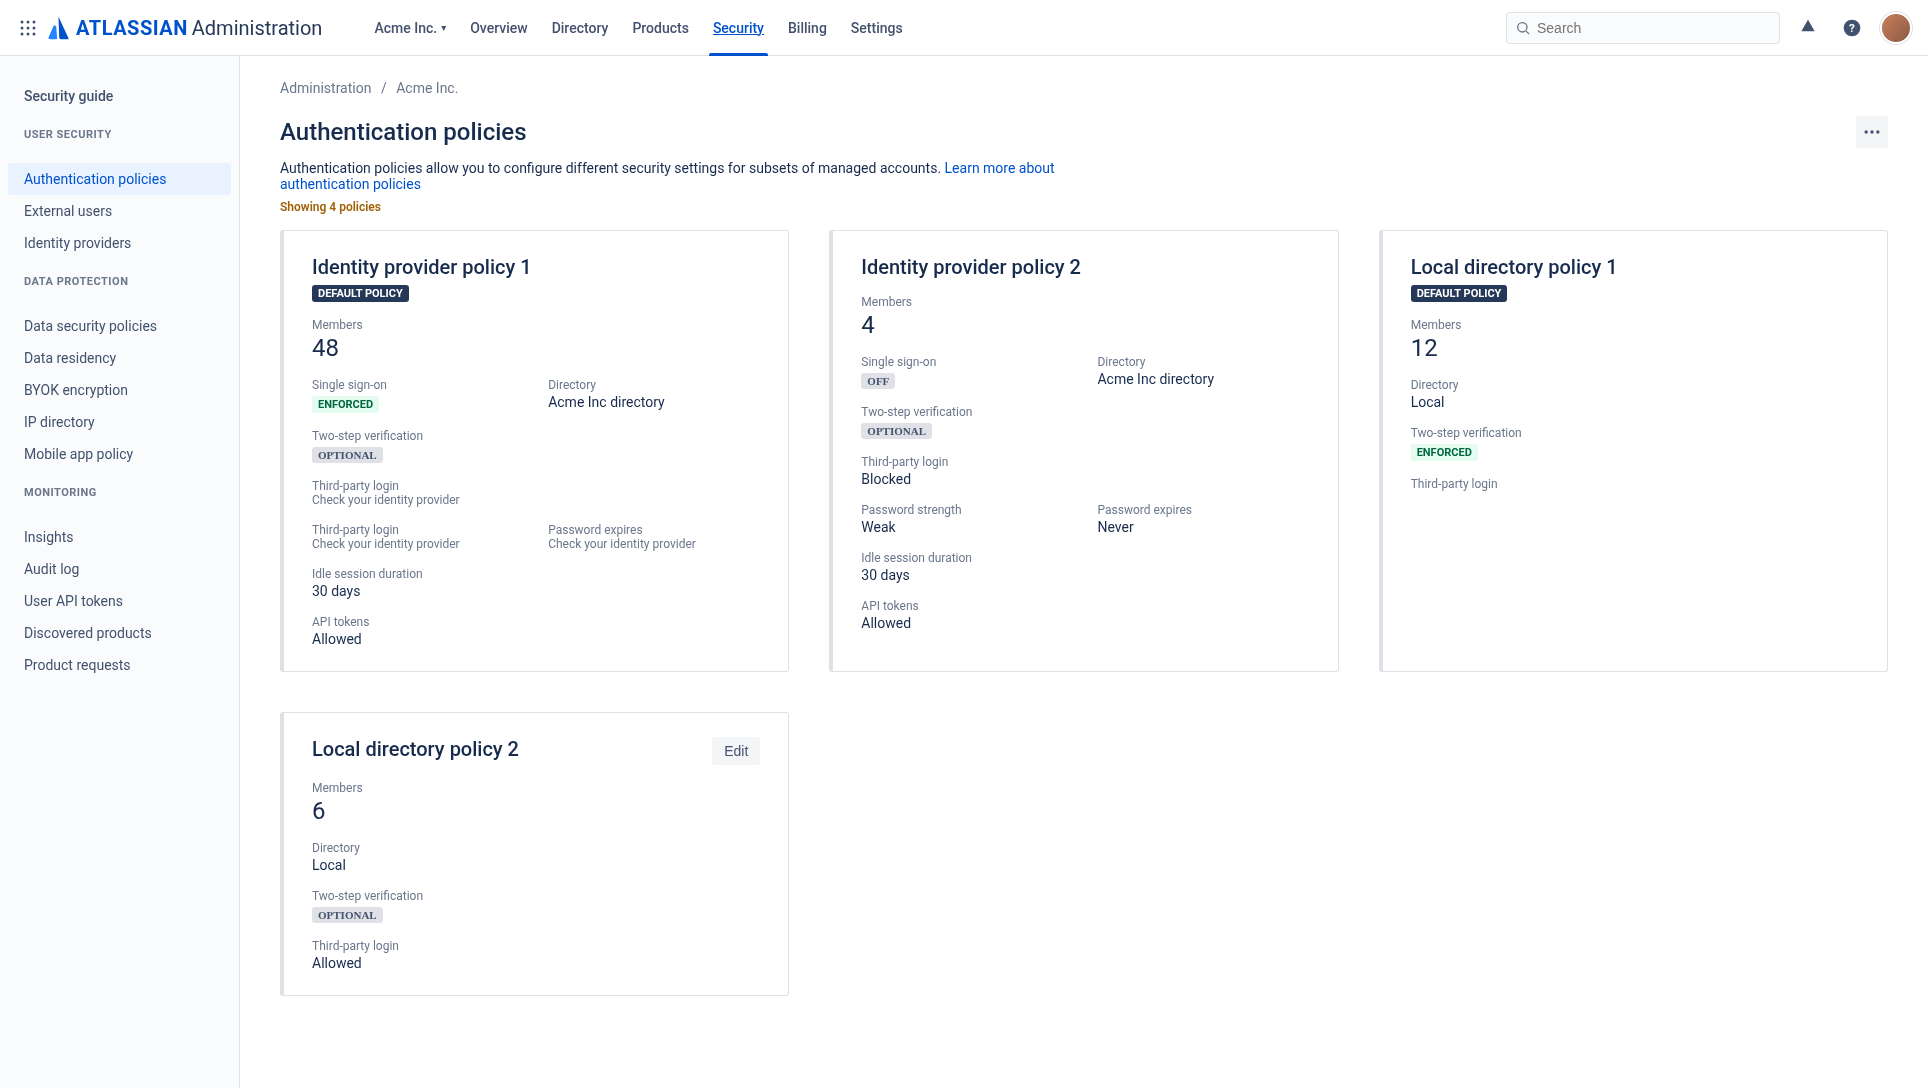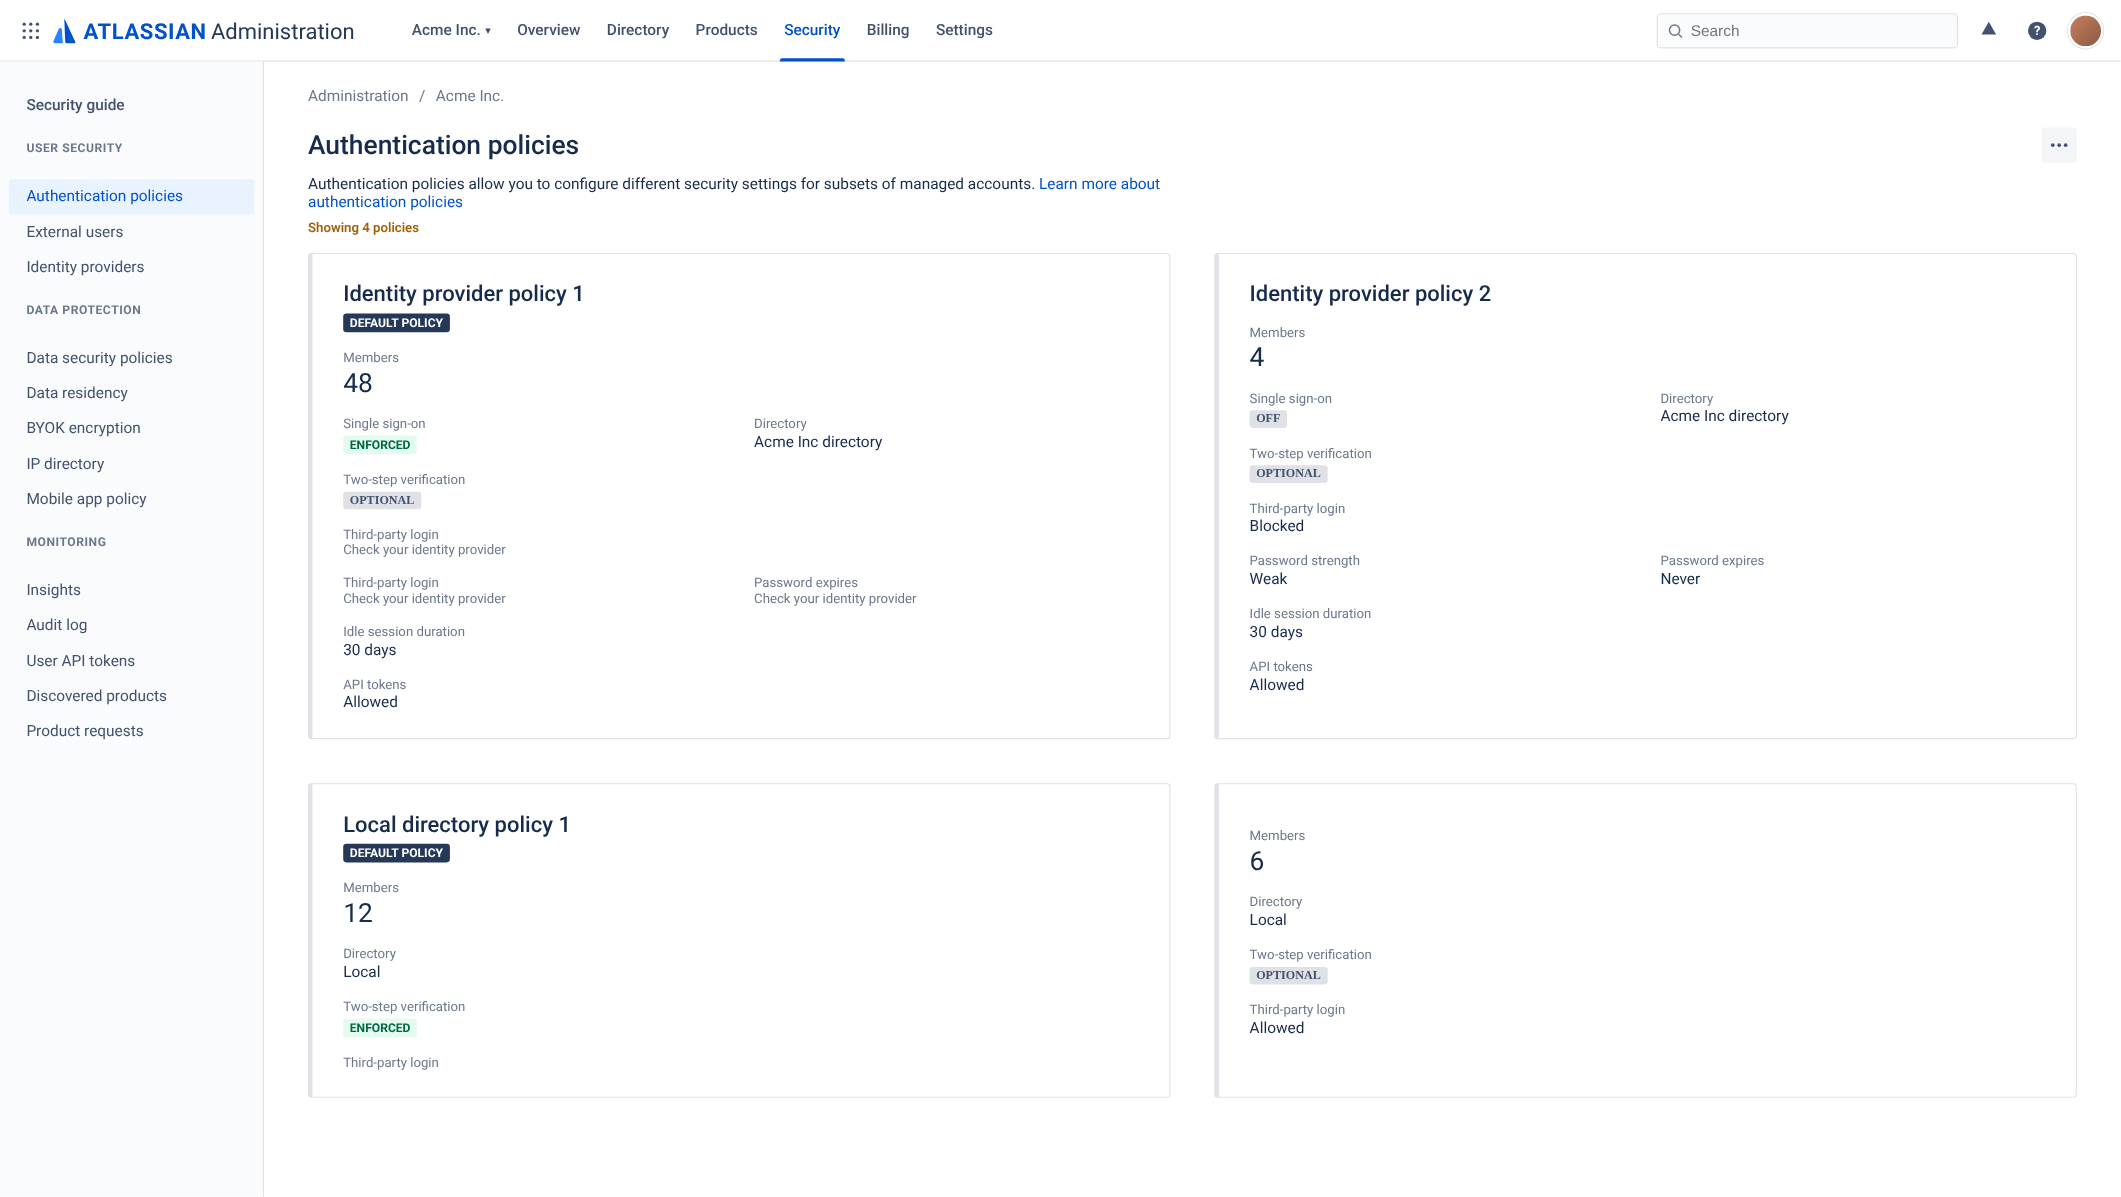--- a/index.html
+++ b/index.html
@@ -17,21 +17,21 @@
     border-bottom: 1px solid #DFE1E6;
     background: #fff;
   }
   .app-switcher { width: 24px; height: 24px; display:flex; align-items:center; justify-content:center; color:#42526E; cursor:pointer; margin-right:8px;}
   .logo { display:flex; align-items:center; font-weight:500; font-size:20px; color:#172B4D; margin-right:40px;}
   .logo svg { margin-right:4px; }
   .logo-brand { font-weight:700; color:#0052CC; letter-spacing:0.5px; }
   .logo-product { font-weight:400; color:#253858; margin-left:4px;}
   .top-tabs { display:flex; align-items:center; height:100%; }
   .top-tab { display:flex; align-items:center; height:100%; padding:0 12px; color:#42526E; font-weight:500; cursor:pointer; position:relative;}
-  .top-tab.active { color:#0052CC; }
+  .top-tab.active { color:#0052CC;text-decoration:underline; }
   .top-tab.active::after { content:""; position:absolute; left:8px; right:8px; bottom:-1px; height:3px; background:#0052CC; border-radius:2px 2px 0 0;}
   .chevron { margin-left:4px; font-size:10px; color:#42526E;}
   .top-right { margin-left:auto; display:flex; align-items:center; gap:12px;}
   .search-box { display:flex; align-items:center; width:274px; height:32px; border:1px solid #DFE1E6; background:#FAFBFC; border-radius:4px; padding:0 8px; gap:6px;}
   .search-box input { flex:1; border:none; outline:none; background:transparent; font-size:14px; color:#172B4D;}
   .search-box svg { color:#6B778C;}
   .icon-btn { width:32px; height:32px; display:flex; align-items:center; justify-content:center; border-radius:50%; cursor:pointer; color:#42526E;}
   .avatar { width:32px; height:32px; border-radius:50%; background:linear-gradient(135deg,#c97f5d,#8a5a44); border:2px solid #fff; box-shadow:0 0 0 1px #DFE1E6;}
   .layout { display:flex; height:calc(100vh - 56px);}
   .sidebar { width:240px; background:#FAFBFC; border-right:1px solid #DFE1E6; padding:24px 0; overflow-y:auto;}
@@ -42,21 +42,21 @@
   .main { flex:1; overflow-y:auto; padding:24px 40px;}
   .breadcrumb { font-size:14px; color:#6B778C; margin-bottom:20px;}
   .breadcrumb a { color:#6B778C; text-decoration:none; cursor:pointer;}
   .breadcrumb .sep { margin:0 6px;}
   .page-head { display:flex; align-items:center; justify-content:space-between;}
   .page-title { font-size:24px; font-weight:500; color:#172B4D;}
   .more-btn { width:32px; height:32px; display:flex; align-items:center; justify-content:center; background:#F4F5F7; border-radius:3px; cursor:pointer;}
   .page-desc { margin-top:12px; color:#172B4D; font-size:14px; max-width:820px;}
   .page-desc a { color:#0052CC; text-decoration:none;}
   .showing { font-size:12px; font-weight:600; color:#a16207; margin-top:8px;}
-  .cards { display:grid; grid-template-columns:1fr 1fr; gap:40px; margin-top:16px;}
+  .cards { display:grid; grid-template-columns:1fr 1fr 1fr; gap:40px; margin-top:16px;}
   .card { border:1px solid #DFE1E6; border-left:4px solid #DFE1E6; border-radius:3px; padding:24px 28px;}
   .card-head { display:flex; align-items:flex-start; justify-content:space-between;}
   .card-title { font-size:20px; font-weight:500; color:#172B4D;}
   .badge-default { display:inline-block; background:#253858; color:#fff; font-size:11px; font-weight:700; padding:2px 6px; border-radius:3px; margin-top:6px;}
   .edit-btn { background:#F4F5F7; border:none; padding:6px 12px; border-radius:3px; cursor:pointer; font-size:14px; color:#42526E; font-weight:500;}
   .field-label { font-size:12px; color:#6B778C; margin-top:16px;}
   .field-value { font-size:14px; color:#172B4D; margin-top:2px;}
   .field-value.big { font-size:24px; font-weight:400;}
   .field-sub { font-size:12px; color:#6B778C;}
   .lozenge { display:inline-block; font-size:11px; font-weight:700; padding:2px 6px; border-radius:3px; margin-top:4px;}
@@ -244,20 +244,24 @@
         <div class="field-label">Members</div>
         <div class="field-value big">12</div>
         <div class="field-label">Directory</div>
         <div class="field-value">Local</div>
         <div class="field-label">Two-step verification</div>
         <span class="lozenge loz-green">ENFORCED</span>
         <div class="field-label">Third-party login</div>
       </div>
 
       <div class="card">
+        <div class="card-head">
+          <div class="card-title">Local directory policy 2</div>
+          <button class="edit-btn">Edit</button>
+        </div>
         <div class="field-label">Members</div>
         <div class="field-value big">6</div>
         <div class="field-label">Directory</div>
         <div class="field-value">Local</div>
         <div class="field-label">Two-step verification</div>
         <span class="lozenge loz-neutral">OPTIONAL</span>
         <div class="field-label">Third-party login</div>
         <div class="field-value">Allowed</div>
       </div>
     </div>

